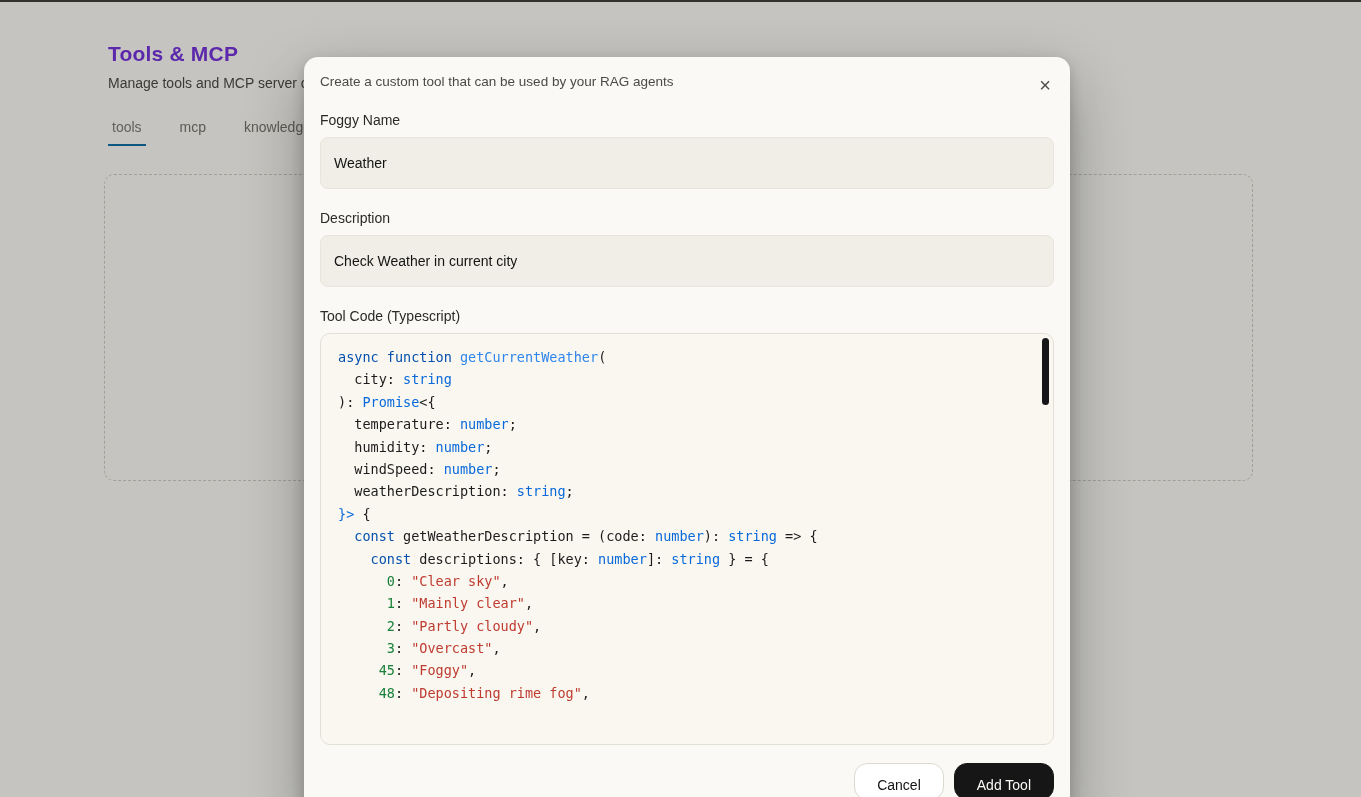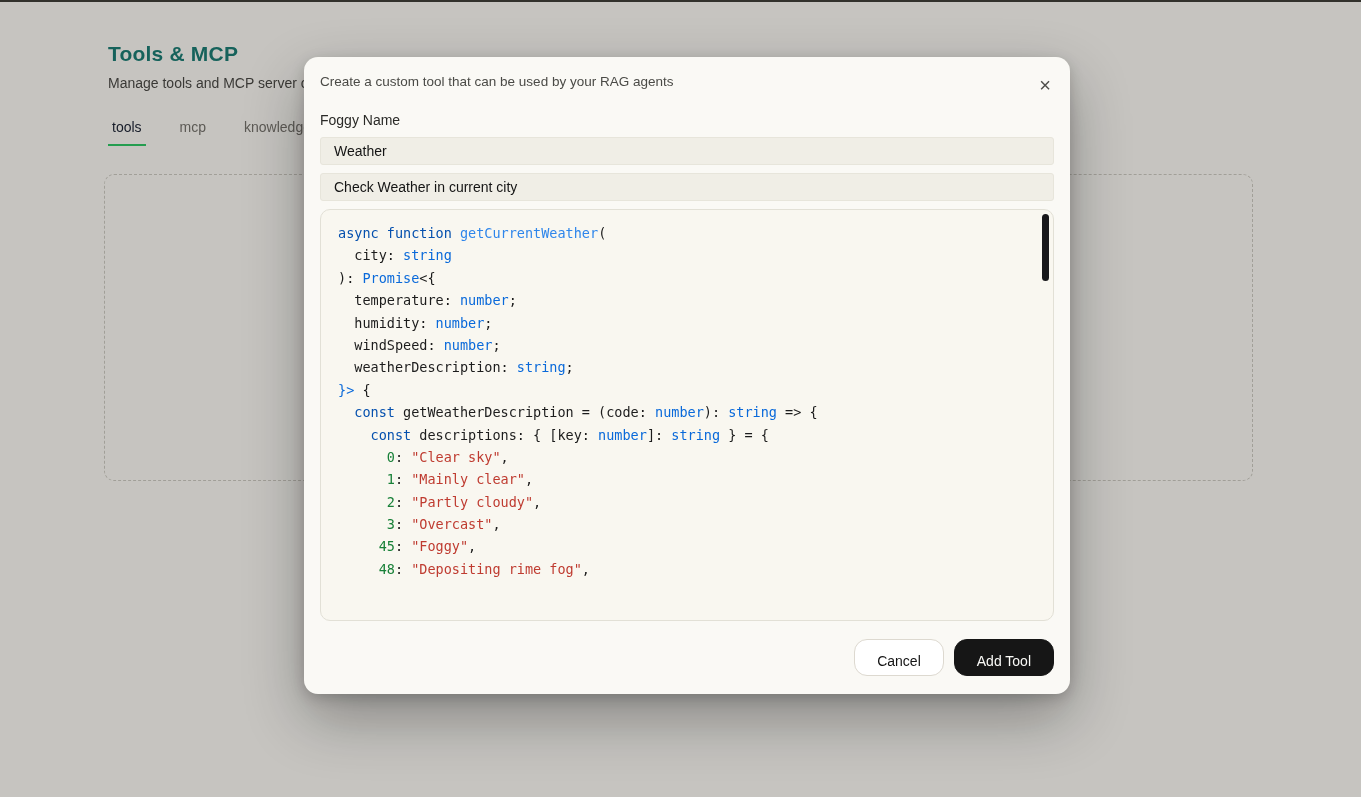--- a/index.html
+++ b/index.html
@@ -4,47 +4,47 @@
 <style>
   * { margin:0; padding:0; box-sizing:border-box; }
   html, body {
     width:1361px; height:797px; overflow:hidden;
     background:#faf9f5;
     font-family:"Liberation Sans", sans-serif;
     color:#141414;
   }
   .top-border { height:2px; background:#35342f; }
   .page-content { padding:40px 108px 0 104px; }
-  .page-title { font-size:21px; font-weight:bold; color:#0f766e; letter-spacing:0.2px; padding-left:4px;}
+  .page-title { font-size:21px; font-weight:bold; color:#6d28d9; letter-spacing:0.2px; padding-left:4px;}
   .page-subtitle { font-size:14px; color:#3f3f3c; margin-top:9px; padding-left:4px; }
   .tabs { display:flex; gap:30px; margin-top:22px; padding-left:4px; }
   .tab { font-size:14px; color:#6d6b66; padding:6px 4px 9px; cursor:pointer; }
-  .tab.active { color:#0f172a; border-bottom:2px solid #22c55e; }
+  .tab.active { color:#737373; border-bottom:2px solid #0369a1; }
   .empty-area { margin-top:28px; height:307px; border:1px dashed #c9c7bf; border-radius:10px; }
 
   .overlay { position:fixed; inset:0; background:rgba(42,40,36,0.25); }
 
   .modal {
     position:fixed; left:304px; top:57px; width:766px;
     background:#faf9f5; border-radius:14px;
     box-shadow:0 24px 60px rgba(0,0,0,0.32), 0 4px 14px rgba(0,0,0,0.18);
     padding:15px 16px 18px;
   }
   .modal-title { font-size:19px; font-weight:bold; line-height:25px; color:#141414; }
   .modal-sub { font-size:13.5px; color:#4a4a46; line-height:19px; }
   .close-btn {
     position:absolute; top:14px; right:15px;
     background:none; border:none; font-size:20px; color:#4f4f4b;
     cursor:pointer; line-height:1; padding:4px;
     font-family:"Liberation Sans", sans-serif;
   }
   .field-label { display:block; font-size:14px; color:#2a2a27; margin-top:21px; line-height:17px; }
   .text-input {
-    display:block; width:100%; height:28px; margin-top:8px;
-    background:#f0eee6; border:1px solid #e7e5db; border-radius:3px;
+    display:block; width:100%; height:52px; margin-top:8px;
+    background:#f0eee6; border:1px solid #e7e5db; border-radius:8px;
     padding:0 13px; font-size:14px; color:#141414;
     font-family:"Liberation Sans", sans-serif; outline:none;
   }
   .code-box {
     position:relative; margin-top:8px; height:412px;
     border:1px solid #e2e0d6; border-radius:10px;
     background:#f9f7f0; overflow:hidden;
   }
   .code-content {
     padding:12px 14px 0 17px;
@@ -90,22 +90,24 @@
 
 <div class="overlay"></div>
 
 <div class="modal">
   <button class="close-btn">×</button>
   <p class="modal-sub">Create a custom tool that can be used by your RAG agents</p>
 
   <label class="field-label">Foggy Name</label>
   <input class="text-input" type="text" value="Weather" style="">
 
+  <label class="field-label">Description</label>
   <input class="text-input" type="text" value="Check Weather in current city" style="">
 
+  <label class="field-label">Tool Code (Typescript)</label>
   <div class="code-box">
     <div class="code-content"><div class="code-line"><span class="tok-kw">async</span><span class="tok-plain"> </span><span class="tok-kw">function</span><span class="tok-plain"> </span><span class="tok-fn">getCurrentWeather</span><span class="tok-plain">(</span></div><div class="code-line"><span class="tok-plain">  city: </span><span class="tok-type">string</span></div><div class="code-line"><span class="tok-plain">): </span><span class="tok-type">Promise</span><span class="tok-plain">&lt;{</span></div><div class="code-line"><span class="tok-plain">  temperature: </span><span class="tok-type">number</span><span class="tok-plain">;</span></div><div class="code-line"><span class="tok-plain">  humidity: </span><span class="tok-type">number</span><span class="tok-plain">;</span></div><div class="code-line"><span class="tok-plain">  windSpeed: </span><span class="tok-type">number</span><span class="tok-plain">;</span></div><div class="code-line"><span class="tok-plain">  weatherDescription: </span><span class="tok-type">string</span><span class="tok-plain">;</span></div><div class="code-line"><span class="tok-type">}&gt;</span><span class="tok-plain"> {</span></div><div class="code-line"><span class="tok-plain">  </span><span class="tok-kw">const</span><span class="tok-plain"> getWeatherDescription = (code: </span><span class="tok-type">number</span><span class="tok-plain">): </span><span class="tok-type">string</span><span class="tok-plain"> =&gt; {</span></div><div class="code-line"><span class="tok-plain">    </span><span class="tok-kw">const</span><span class="tok-plain"> descriptions: { [key: </span><span class="tok-type">number</span><span class="tok-plain">]: </span><span class="tok-type">string</span><span class="tok-plain"> } = {</span></div><div class="code-line"><span class="tok-plain">      </span><span class="tok-num">0</span><span class="tok-plain">: </span><span class="tok-str">"Clear sky"</span><span class="tok-plain">,</span></div><div class="code-line"><span class="tok-plain">      </span><span class="tok-num">1</span><span class="tok-plain">: </span><span class="tok-str">"Mainly clear"</span><span class="tok-plain">,</span></div><div class="code-line"><span class="tok-plain">      </span><span class="tok-num">2</span><span class="tok-plain">: </span><span class="tok-str">"Partly cloudy"</span><span class="tok-plain">,</span></div><div class="code-line"><span class="tok-plain">      </span><span class="tok-num">3</span><span class="tok-plain">: </span><span class="tok-str">"Overcast"</span><span class="tok-plain">,</span></div><div class="code-line"><span class="tok-plain">     </span><span class="tok-num">45</span><span class="tok-plain">: </span><span class="tok-str">"Foggy"</span><span class="tok-plain">,</span></div><div class="code-line"><span class="tok-plain">     </span><span class="tok-num">48</span><span class="tok-plain">: </span><span class="tok-str">"Depositing rime fog"</span><span class="tok-plain">,</span></div></div>
     <div class="scroll-thumb"></div>
   </div>
 
   <div class="modal-footer">
     <button class="btn btn-cancel">Cancel</button>
     <button class="btn btn-submit">Add Tool</button>
   </div>
 </div>

